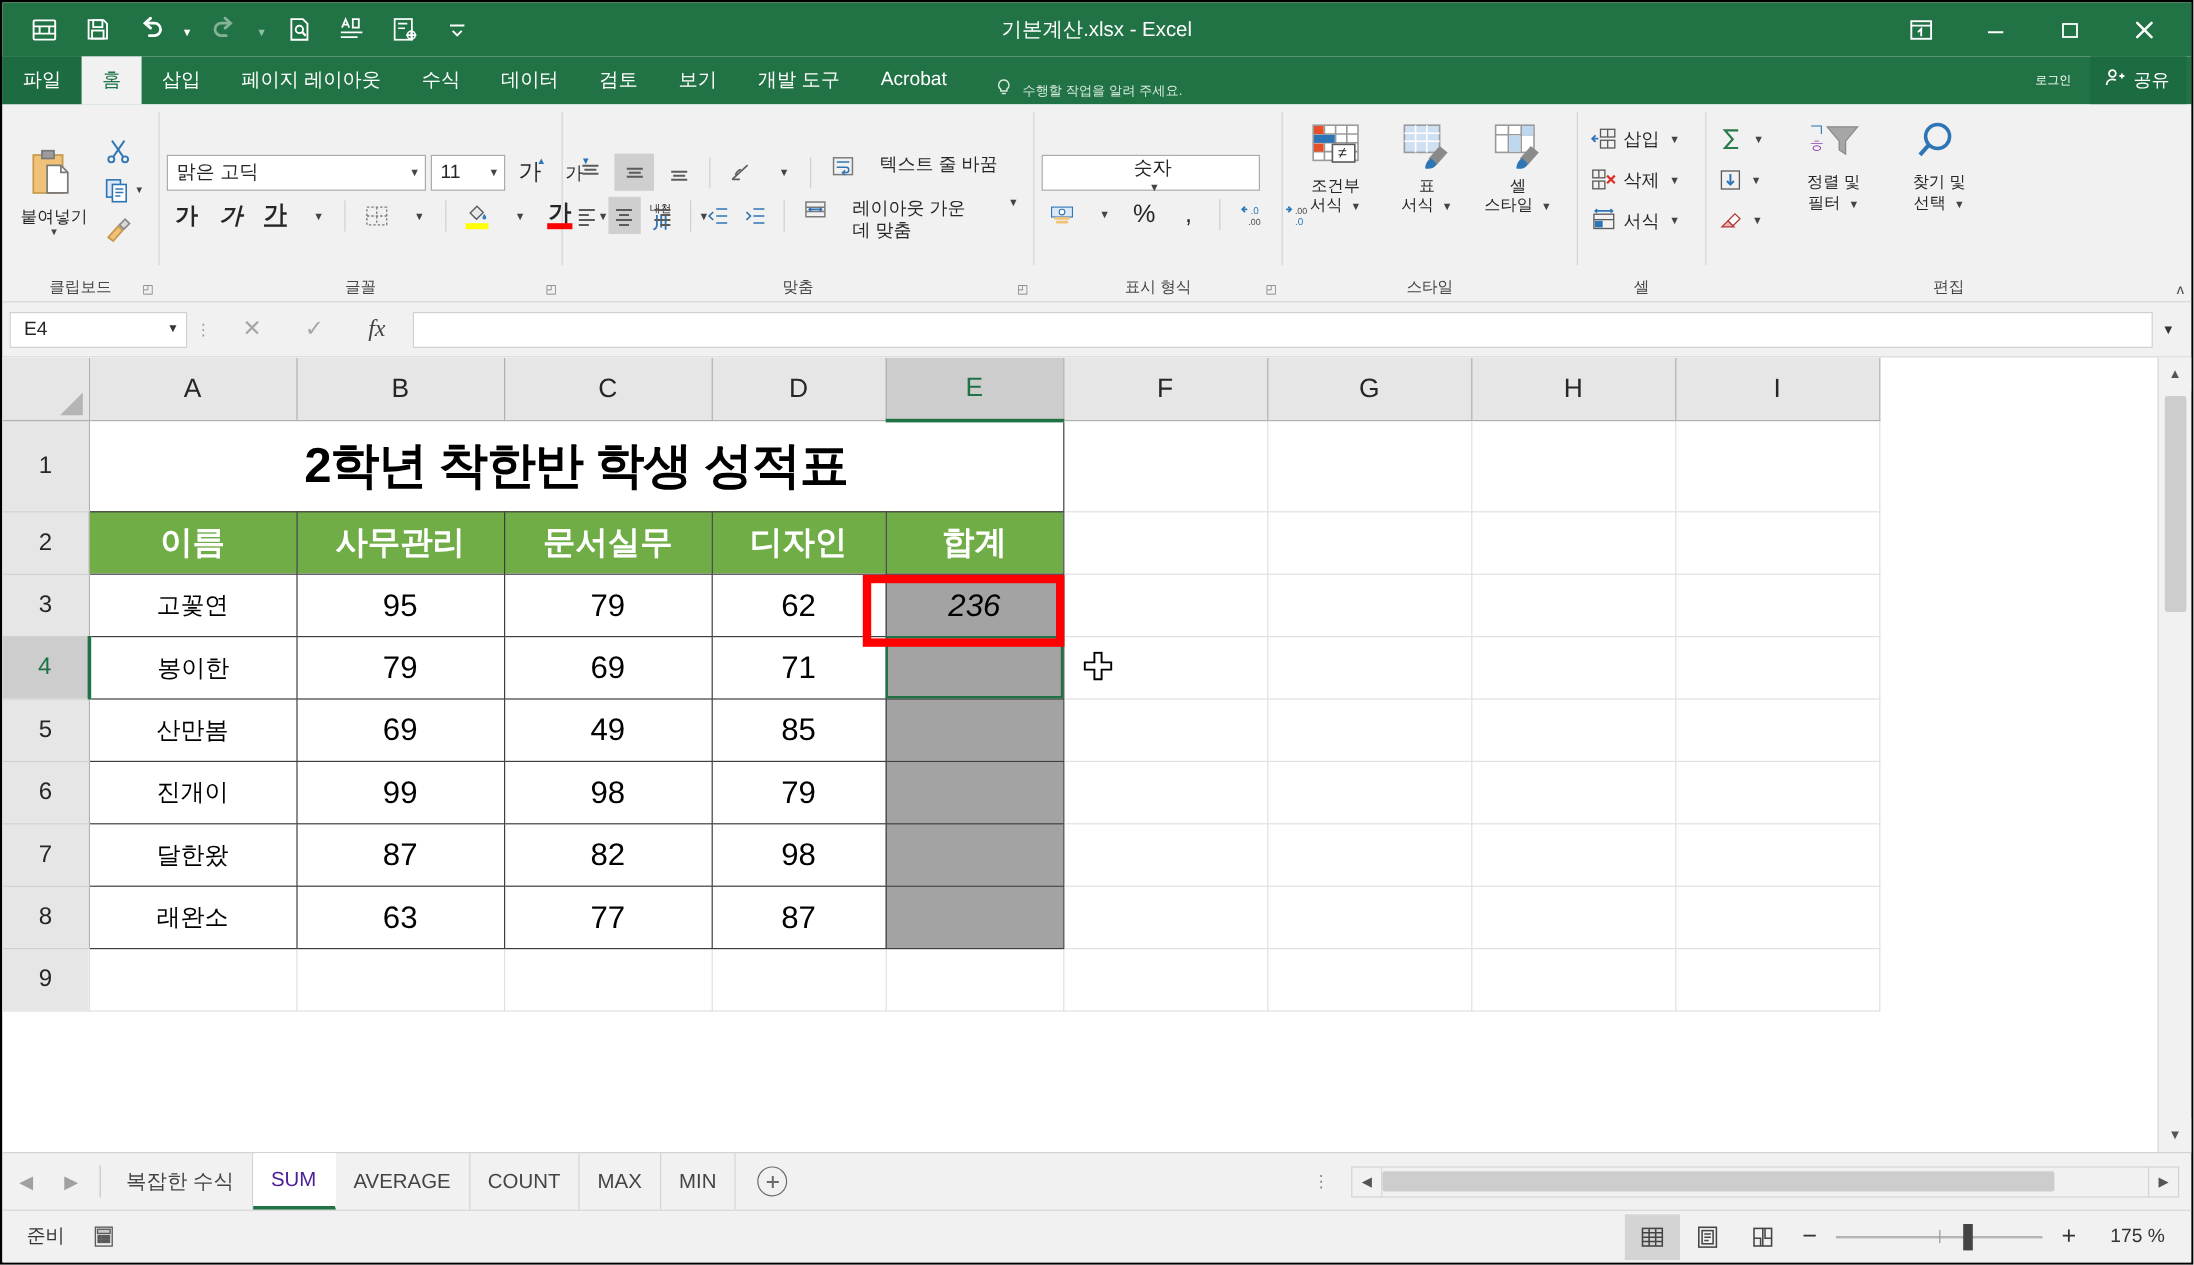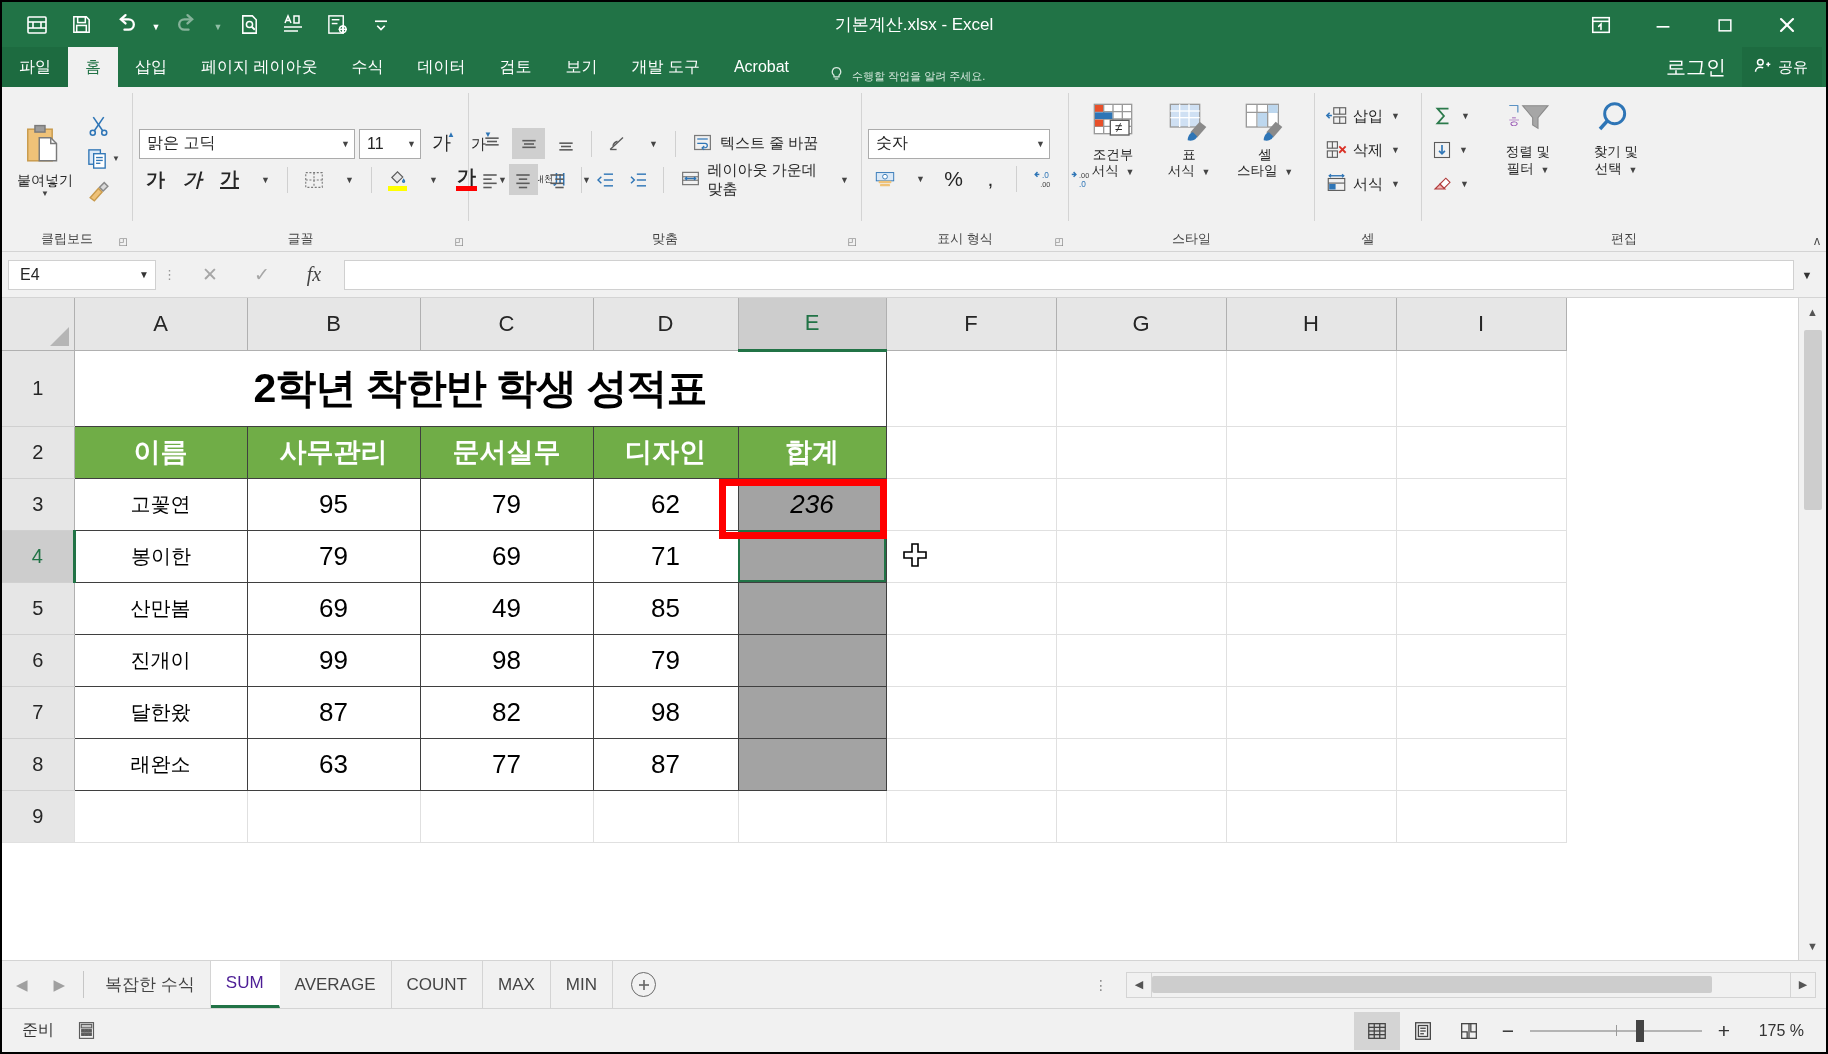--- a/index.html
+++ b/index.html
@@ -33,21 +33,21 @@
 
   
   .tabrow { height:40px; background:#217346; display:flex; align-items:flex-end; flex:0 0 40px; position:relative;}
   .tab { height:40px; padding:0 17px; display:flex; align-items:center; color:#ffffff; font-size:16px;
          cursor:pointer; white-space:nowrap; }
   .tab.file { background:#1d6b40; }
   .tab.active { background:#f1f1f1; color:#217346; }
   .tellme { display:flex; align-items:center; gap:7px; color:#d7e8de; font-size:11px; padding-left:22px; }
   .tellme .bulb { font-size:16px; }
   .right-tabs { margin-left:auto; display:flex; align-items:center; height:40px; padding-right:4px;}
-  .signin { color:#ffffff; font-size:20px; padding:0 16px; height:40px; display:flex; align-items:center; cursor:pointer;}
+  .signin { color:#ffffff; font-size:10px; padding:0 16px; height:40px; display:flex; align-items:center; cursor:pointer;}
   .share { color:#ffffff; font-size:15px; padding:0 14px 0 10px; height:40px; display:flex; align-items:center;
            gap:6px; cursor:pointer; background:#1d6b40; }
 
   
   .ribbon { background:#f1f1f1; flex:0 0 165px; height:165px; display:flex; position:relative;
             border-bottom:1px solid #d4d4d4; }
   .rgroup { display:flex; flex-direction:column; height:165px; position:relative; padding:0; }
   .rgroup-body { flex:1; display:flex; align-items:center; padding:4px 6px 0 6px; }
   .rgroup-label { height:26px; display:flex; align-items:center; justify-content:center;
                   font-size:13px; color:#444; position:relative; }
@@ -78,26 +78,26 @@
   .ibtn.sm { width:28px; }
   .vsep { width:1px; height:26px; background:#d0d0d0; margin:0 5px;}
   .underline-u { border-bottom:2px solid #262626; padding-bottom:0px; line-height:17px;}
   .hl-yellow { position:absolute; bottom:4px; left:7px; right:7px; height:5px; background:#ffff00;}
   .hl-red { position:absolute; bottom:4px; left:6px; right:6px; height:5px; background:#ff0000;}
 
   
   .aligngrp { display:flex; flex-direction:column; gap:5px; padding-top:6px;}
   .abtn { width:33px; height:31px; display:flex; align-items:center; justify-content:center; cursor:pointer;}
   .abtn.on { background:#cfcfcf; }
-  .wraptxt { display:flex; align-items:center; gap:6px; height:31px; padding:0 6px; cursor:pointer; font-size:15px;}
+  .wraptxt { display:flex; align-items:flex-start; gap:19px; height:31px; padding:0 6px; cursor:pointer; font-size:15px;}
 
   
   .numgrp { display:flex; flex-direction:column; gap:5px; padding-top:6px;}
   .numfmt { width:182px; height:30px; background:#fff; border:1px solid #ababab; display:flex;
-            align-items:center; padding:0 4px 0 7px; font-size:16px; color:#262626; cursor:pointer;}
+            align-items:center; padding:0 4px 0 7px; font-size:16px; color:#262626; cursor:pointer;flex-direction:column;}
   .numfmt .v { flex:1; }
 
   
   .stylebtn { display:flex; flex-direction:column; align-items:center; width:76px; cursor:pointer;
               font-size:13.5px; line-height:16px; text-align:center; padding-top:2px;}
   .cellgrp-item { display:flex; align-items:center; gap:5px; height:34px; padding:0 4px; cursor:pointer; font-size:15px;}
 
   
   .editcol { display:flex; flex-direction:column; gap:0px; padding-top:4px;}
   .edit-it { display:flex; align-items:center; gap:3px; height:34px; padding:0 3px; cursor:pointer;}
@@ -444,21 +444,21 @@
                 <span class="dd">▼</span>
               </div>
             <div class="ibtn k">
               <span style="position:relative;top:-3px">가</span>
               <span class="hl-red"></span>
             </div>
             <div class="ibtn sm">
                 <span class="dd">▼</span>
               </div>
             <div class="vsep"></div>
-            <div class="ibtn" style="flex-direction:row;line-height:11px">
+            <div class="ibtn" style="flex-direction:column;line-height:11px">
               <span style="font-size:9px;color:#262626">내천</span>
               <span style="font-size:13px;color:#2e75b6;font-weight:bold">川</span>
             </div>
             <div class="ibtn sm">
                 <span class="dd">▼</span>
               </div>
           </div>
         </div>
       </div>
       <div class="rgroup-label">

